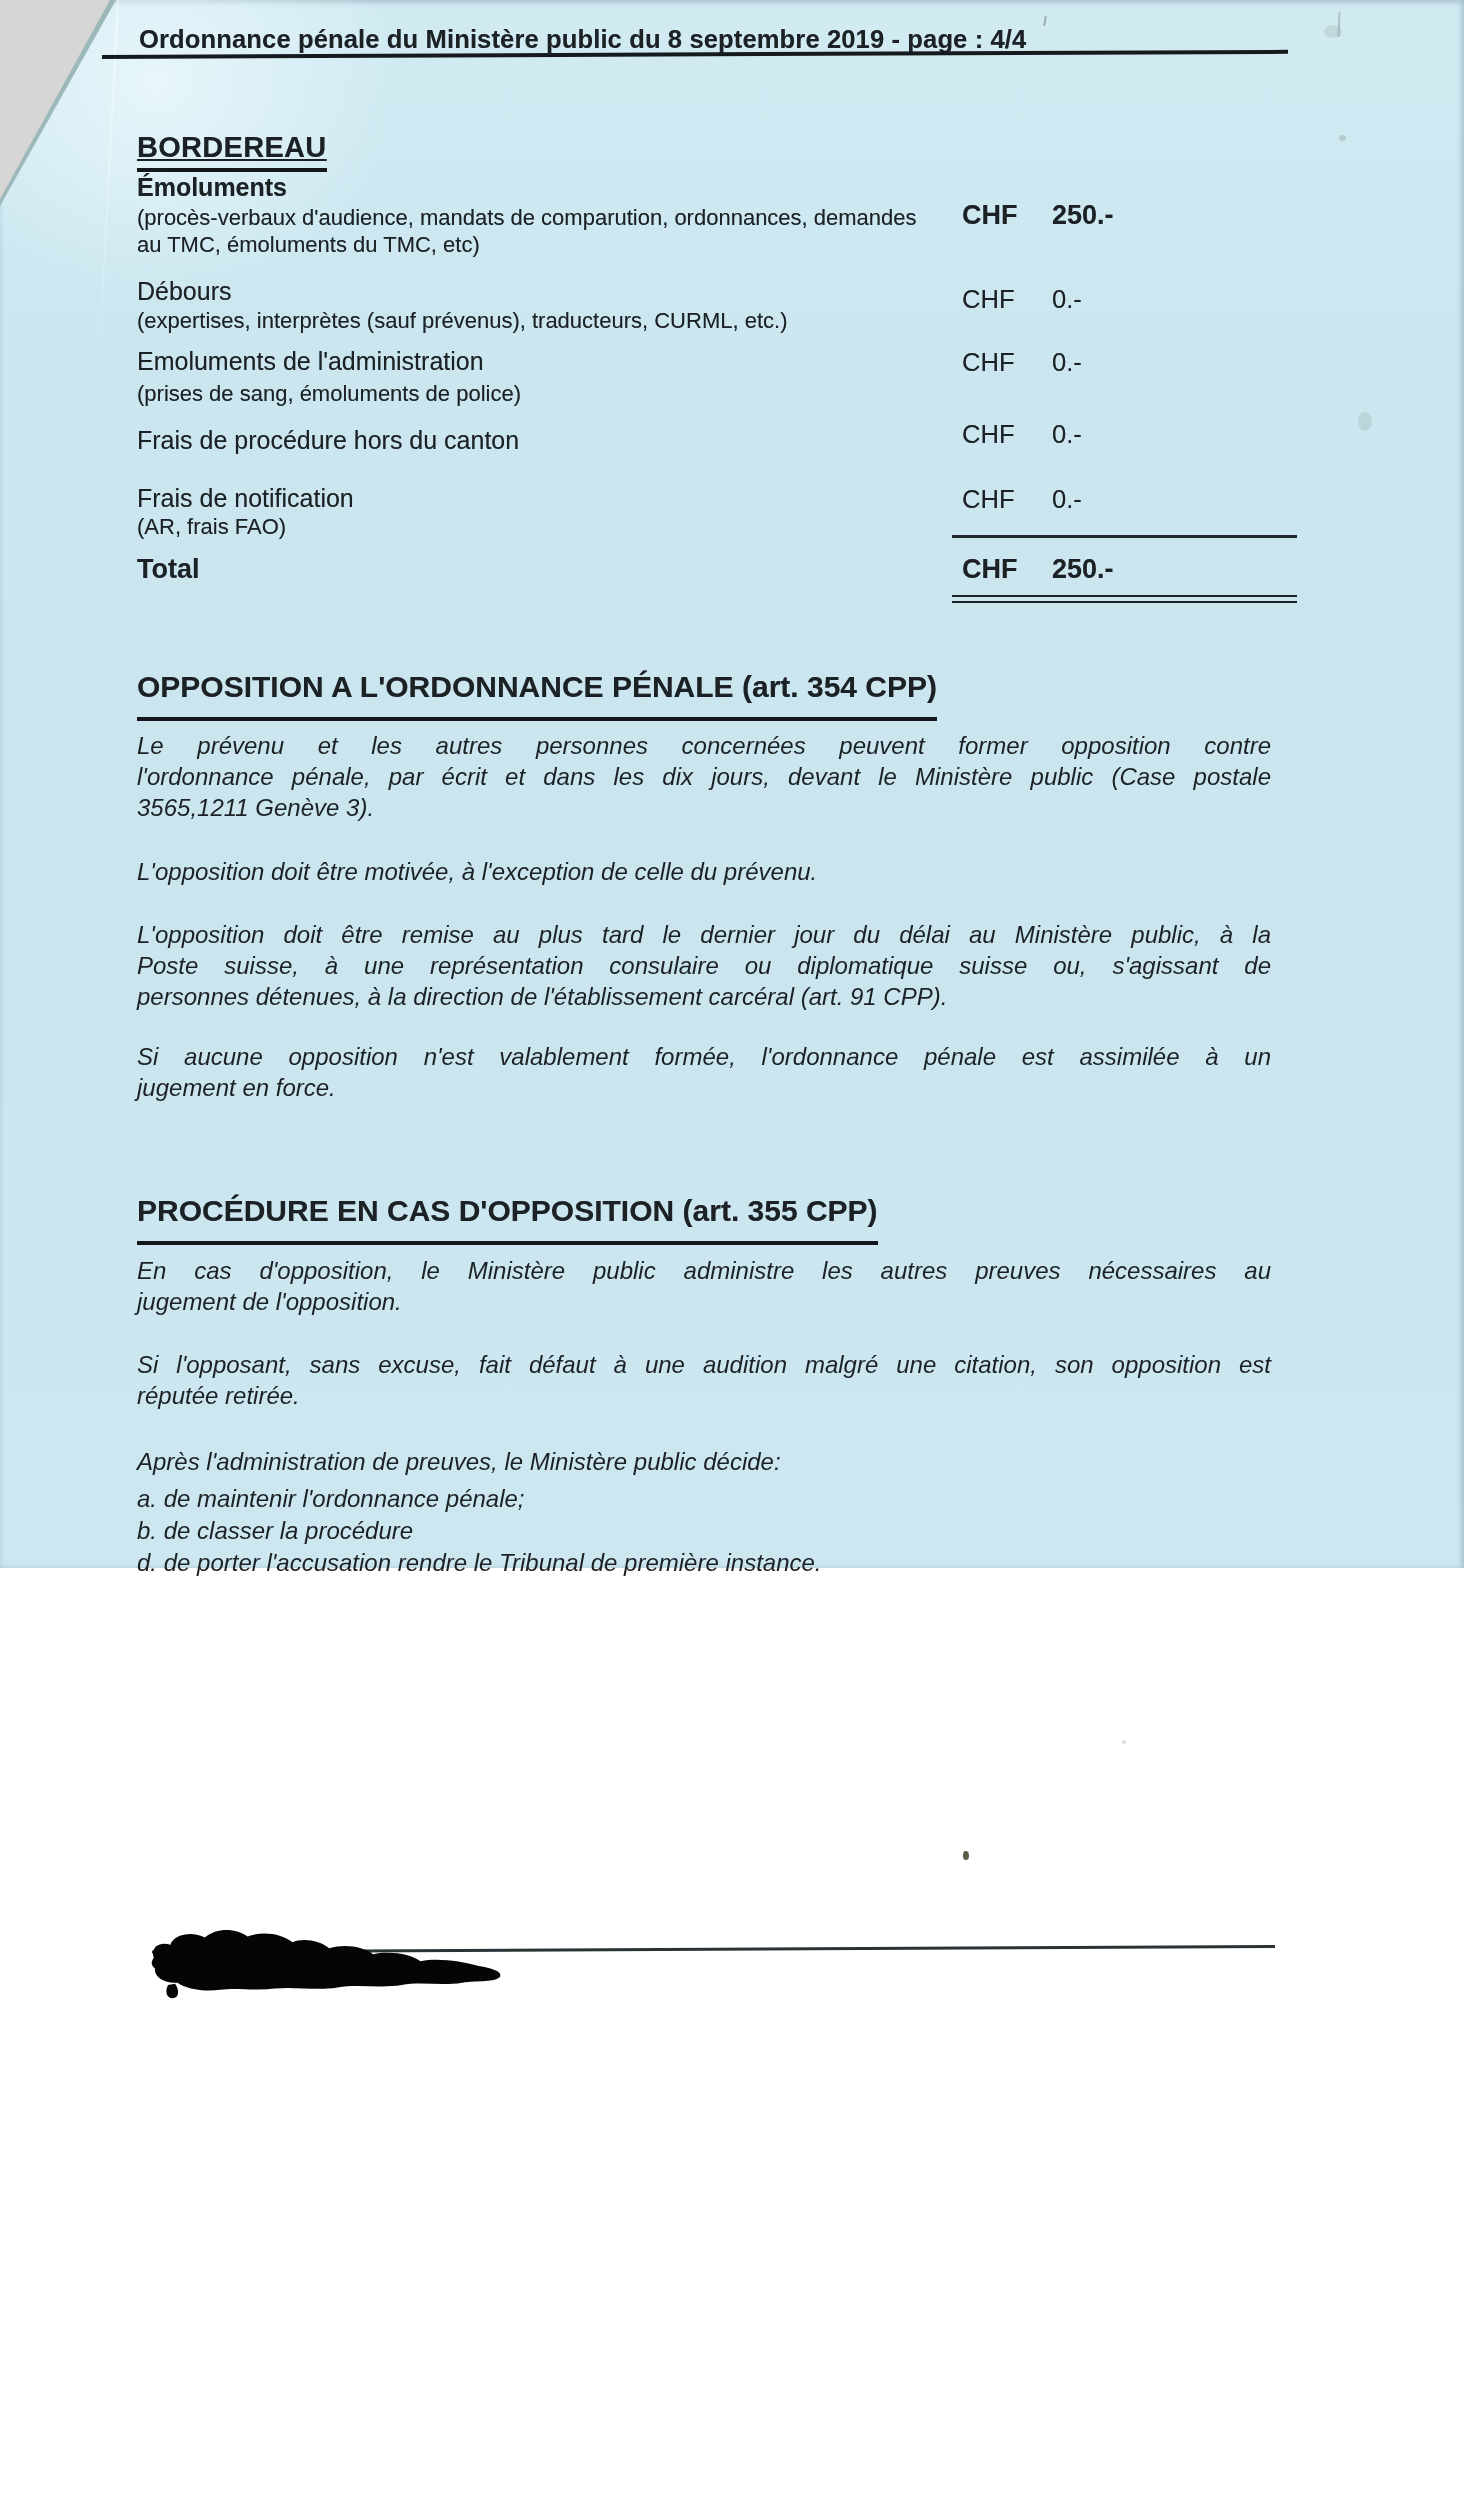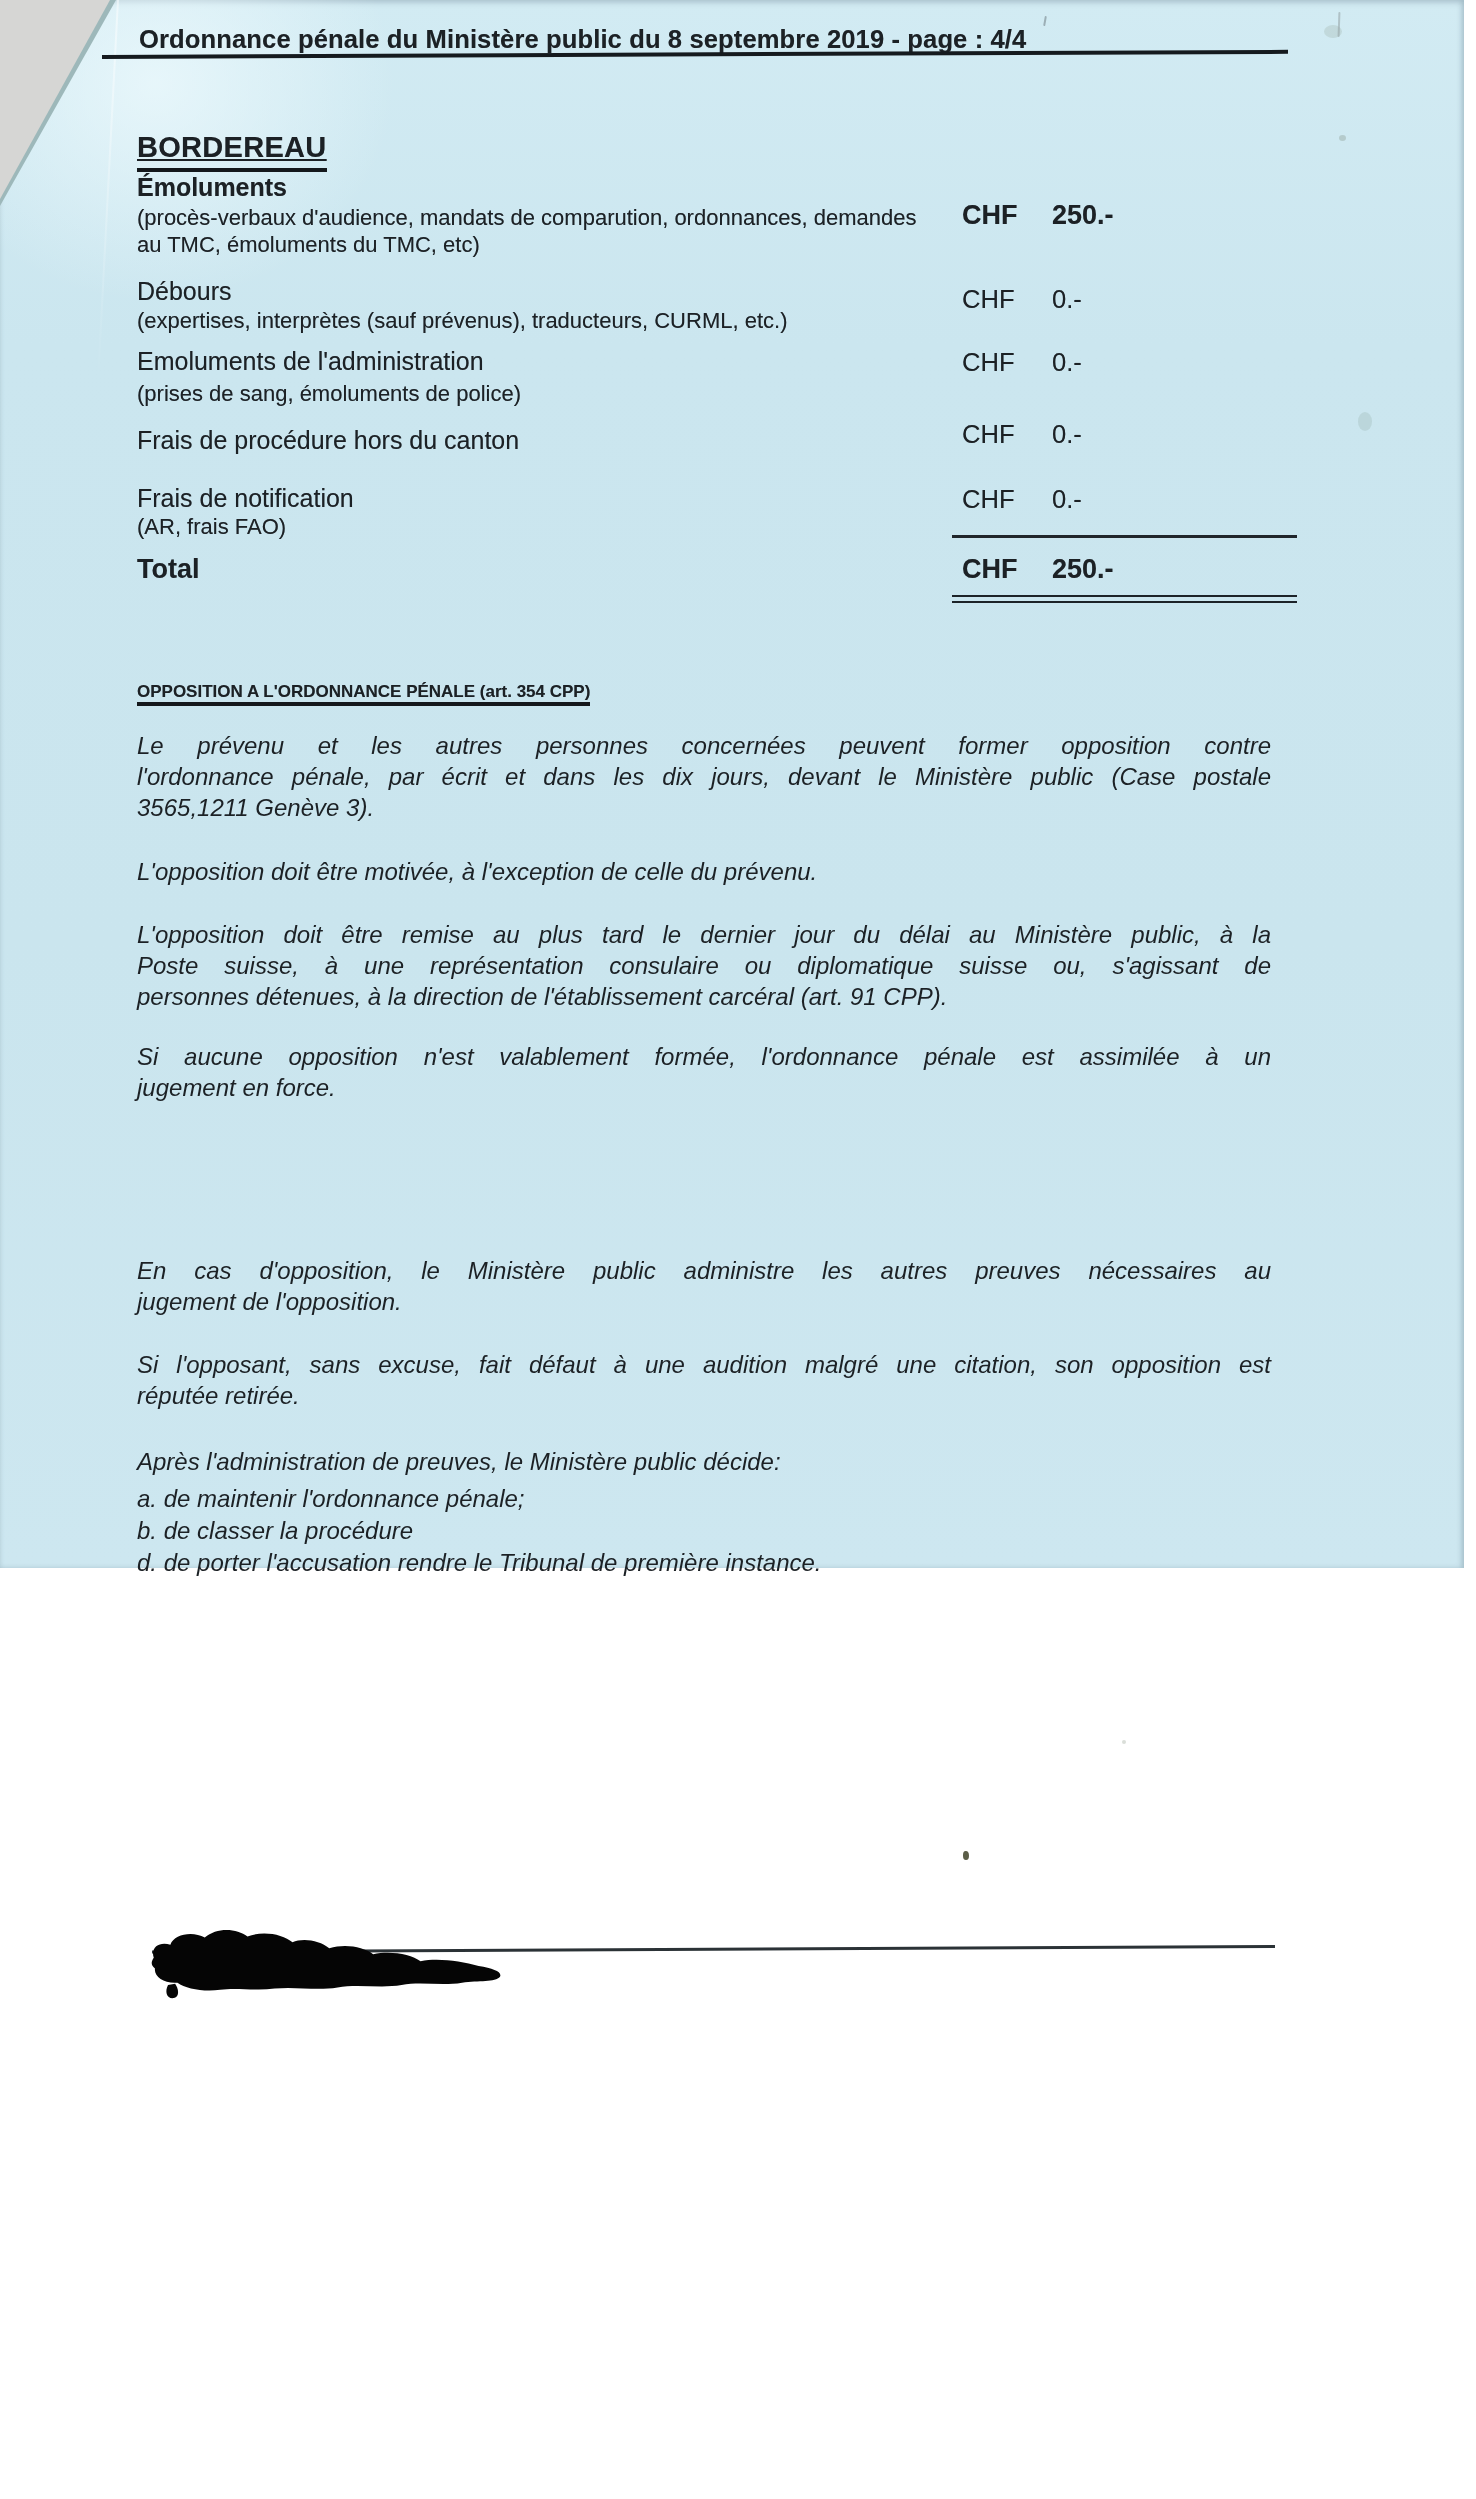--- a/index.html
+++ b/index.html
@@ -49,21 +49,21 @@
   .fee-desc{left:137px;font-size:22px;line-height:27px;}
   .chf{font-size:25.6px;}
   .chf .cur{position:absolute;left:962px;top:0;white-space:nowrap;}
   .chf .amt{position:absolute;left:1052px;top:0;white-space:nowrap;}
   .chf.bold,.fee-label.bold{font-weight:bold;}
   .chf.bold{font-size:27px;}
   .total-rule{position:absolute;left:952px;top:535px;width:345px;height:3px;background:#20262b;}
   .total-label{left:137px;top:554px;font-size:27px;font-weight:bold;}
   .dbl-rule{position:absolute;left:952px;top:595px;width:345px;height:8.3px;
     border-top:2.4px solid #1c2328;border-bottom:2.4px solid #1c2328;}
-  .big-title{font-size:17px;padding-bottom:0;margin-top:12px;}
+  .big-title{font-size:30px;padding-bottom:13px;}
   .op-title{left:137px;top:670px;}
   .proc-title{left:137px;top:1194px;}
   .para{position:absolute;left:137px;width:1134px;font-size:24px;font-style:italic;line-height:31px;}
   .para .j{text-align:justify;text-align-last:justify;}
   .para .l{text-align:left;}
   .decision-list{line-height:32px;font-style:italic;}
   .sig-line{position:absolute;left:152px;top:1945px;width:1123px;height:3px;background:#2b3236;
     transform:rotate(-.28deg);transform-origin:right center;}
   .redaction{position:absolute;left:146px;top:1921px;width:376px;height:83px;}
   .speck{position:absolute;border-radius:50%;}
@@ -156,20 +156,21 @@
     <div class="j">L'opposition doit être remise au plus tard le dernier jour du délai au Ministère public, à la</div>
     <div class="j">Poste suisse, à une représentation consulaire ou diplomatique suisse ou, s'agissant de</div>
     <div class="l">personnes détenues, à la direction de l'établissement carcéral (art. 91 CPP).</div>
   </div>
 
   <div class="para" style="top:1041px">
     <div class="j">Si aucune opposition n'est valablement formée, l'ordonnance pénale est assimilée à un</div>
     <div class="l">jugement en force.</div>
   </div>
 
+  <div class="txt proc-title big-title sec-title">PROCÉDURE EN CAS D'OPPOSITION (art. 355 CPP)</div>
 
   <div class="para" style="top:1255px">
     <div class="j">En cas d'opposition, le Ministère public administre les autres preuves nécessaires au</div>
     <div class="l">jugement de l'opposition.</div>
   </div>
 
   <div class="para" style="top:1349px">
     <div class="j">Si l'opposant, sans excuse, fait défaut à une audition malgré une citation, son opposition est</div>
     <div class="l">réputée retirée.</div>
   </div>

